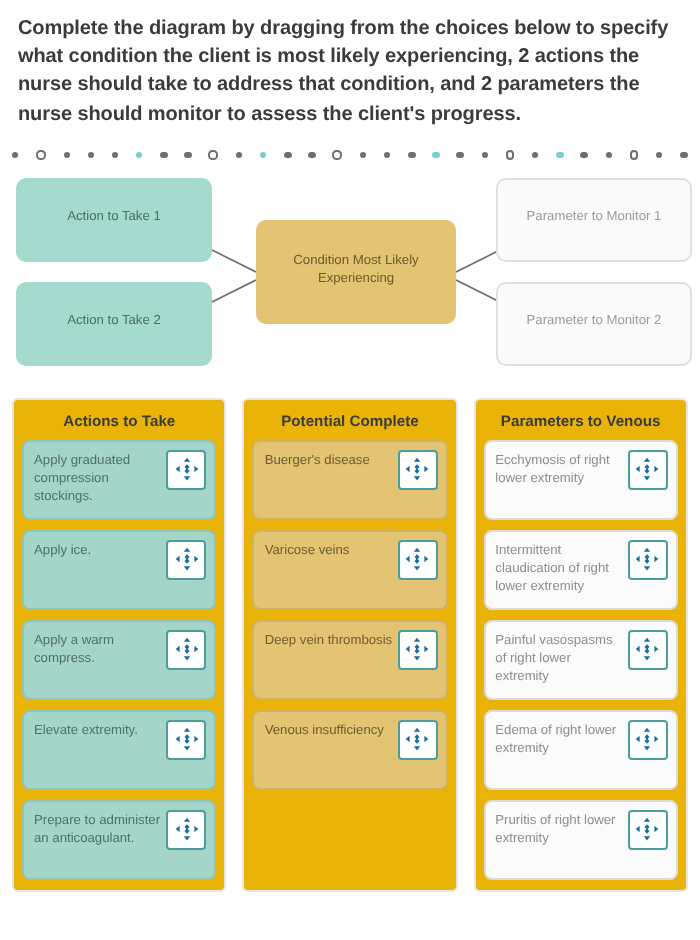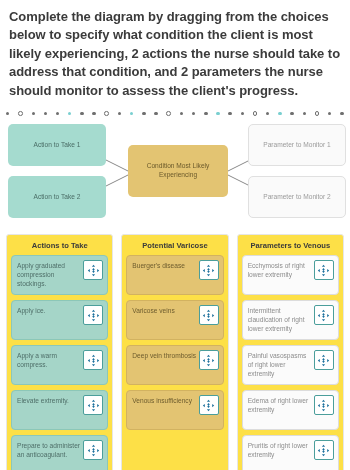--- a/index.html
+++ b/index.html
@@ -11,21 +11,21 @@
     height: 470px;
     background: #ffffff;
     font-family: "Liberation Sans", sans-serif;
     color: #3d3d3d;
     overflow: hidden;
   }
 
   
   .prompt {
     padding: 8px 9px 6px 9px;
-    font-size: 13px;
+    font-size: 10px;
     line-height: 1.42;
     font-weight: bold;
     color: #3b3b3b;
     letter-spacing: -0.05px;
   }
 
   
   .dot-row {
     height: 14px;
     display: flex;
@@ -95,21 +95,21 @@
   
   .columns {
     display: flex;
     gap: 8px;
     padding: 6px 6px 0 6px;
     box-sizing: border-box;
   }
   .column {
     flex: 1 1 0;
     min-width: 0;
-    background: #fde047;
+    background: #eab308;
     border: 1px solid #e6e6e6;
     border-radius: 3px;
     padding: 4px 4px 5px 4px;
     box-sizing: border-box;
   }
   .col-header {
     text-align: center;
     font-size: 7.6px;
     font-weight: bold;
     color: #3b3b3b;
@@ -254,21 +254,21 @@
             <path d="M12 1.5 L15 5.2 L9 5.2 Z"></path>
             <path d="M12 22.5 L9 18.8 L15 18.8 Z"></path>
             <path d="M1.5 12 L5.2 9 L5.2 15 Z"></path>
             <path d="M22.5 12 L18.8 15 L18.8 9 Z"></path>
             <path d="M12 7.6 L14.3 10.2 L12 12.6 L9.7 10.2 Z"></path>
             <path d="M12 16.4 L9.7 13.8 L12 11.4 L14.3 13.8 Z"></path>
           </svg>
         </span></div>
     </div>
     <div class="column">
-      <div class="col-header">Potential Varicose</div>
+      <div class="col-header">Potential Complete</div>
       <div class="card gold"><span>Buerger's disease</span><span class="handle">
           <svg width="13" height="13" viewBox="0 0 24 24" fill="#1b6f9c">
             <path d="M12 1.5 L15 5.2 L9 5.2 Z"></path>
             <path d="M12 22.5 L9 18.8 L15 18.8 Z"></path>
             <path d="M1.5 12 L5.2 9 L5.2 15 Z"></path>
             <path d="M22.5 12 L18.8 15 L18.8 9 Z"></path>
             <path d="M12 7.6 L14.3 10.2 L12 12.6 L9.7 10.2 Z"></path>
             <path d="M12 16.4 L9.7 13.8 L12 11.4 L14.3 13.8 Z"></path>
           </svg>
         </span></div>

